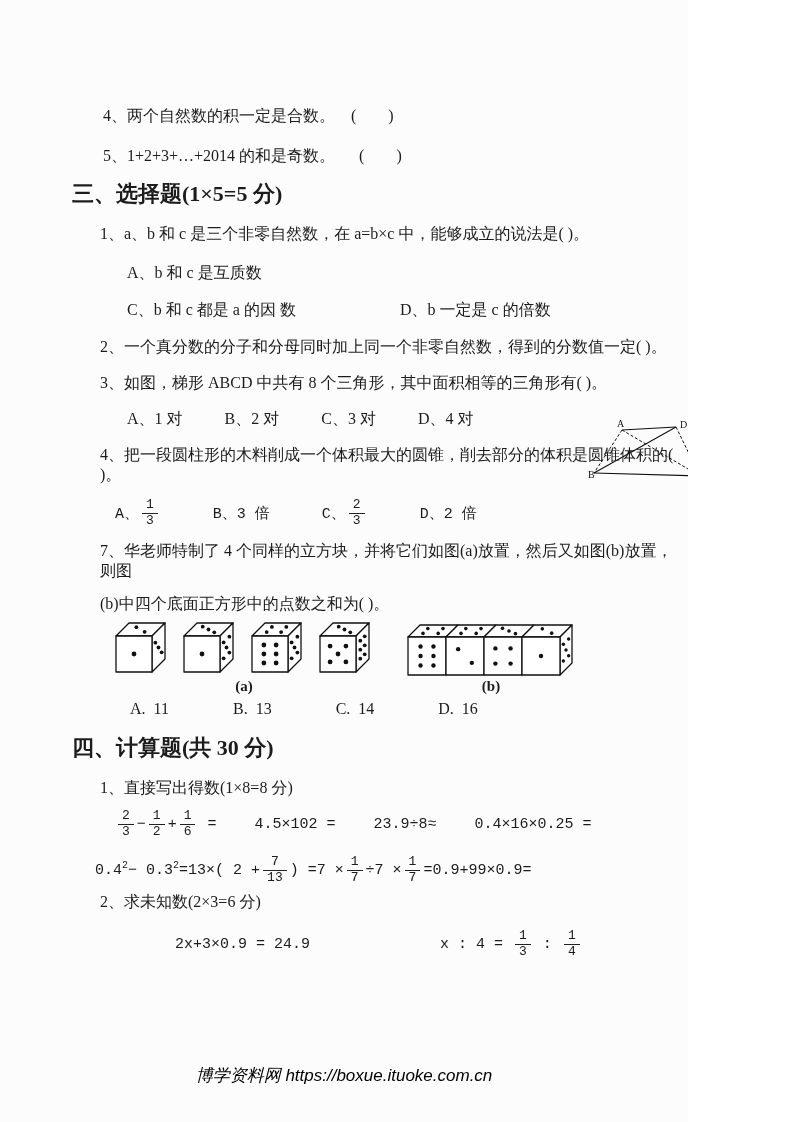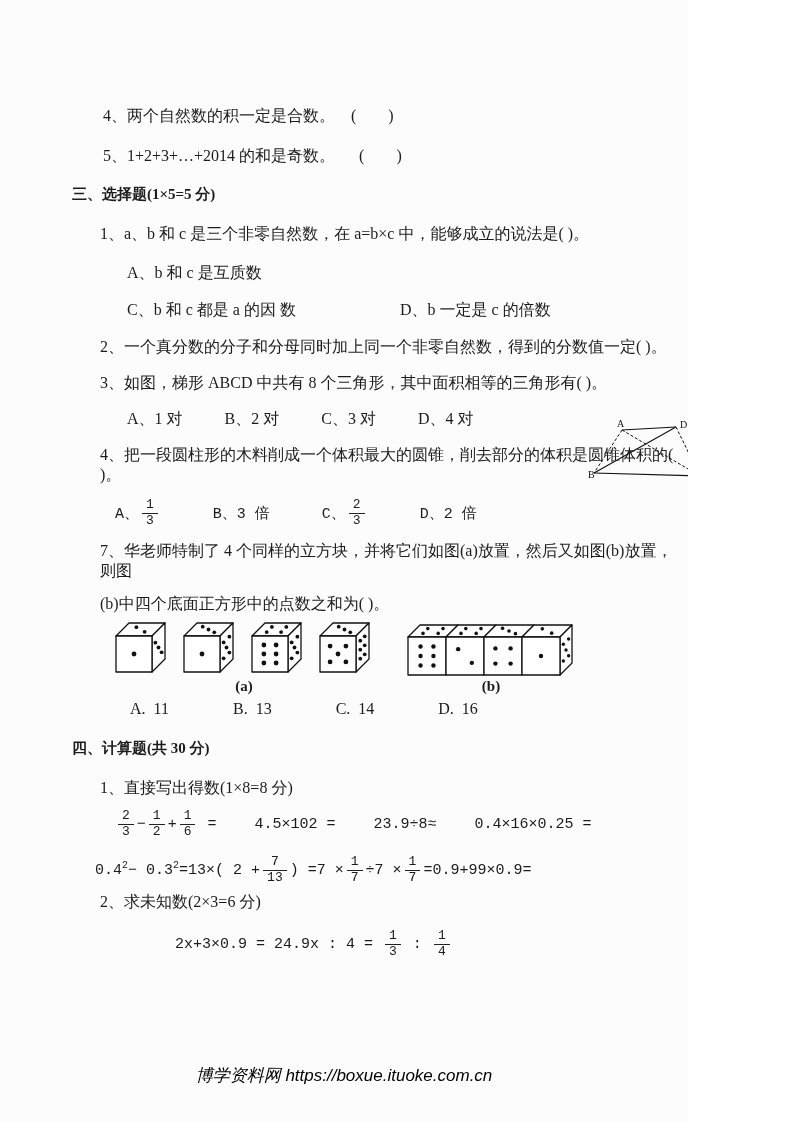--- a/index.html
+++ b/index.html
@@ -8,21 +8,21 @@
     width:688px;
     height:1122px;
     background:#fcfcfc;
     overflow:hidden;
     font-family:"Liberation Serif","DejaVu Serif",serif;
     color:#1c1c1c;
     font-size:16px;
   }
   .line{line-height:20px;}
   .line span{white-space:pre;}
-  .sec-title{font-weight:700;font-size:15px;line-height:22px;}
+  .sec-title{font-weight:700;font-size:22px;line-height:22px;}
   .opt-row{display:flex;align-items:center;}
   .opt-row .optcol1{display:inline-block;min-width:273px;}
   .ml72{margin-left:72px;}
   .ml95{margin-left:95px;}
   .ml100{margin-left:100px;}
   .ml103{margin-left:103px;}
   .ml115{margin-left:115px;}
   .ml127{margin-left:127px;}
   .ml130{margin-left:130px;}
   .ml175{margin-left:175px;}
@@ -33,21 +33,21 @@
   .mt18{margin-top:18px;} .mt19{margin-top:19px;} .mt20{margin-top:20px;}
   .pad-top{padding-top:106px;}
   
   .mexpr{display:inline-flex;align-items:center;font-family:"Liberation Mono","DejaVu Sans Mono",monospace;font-size:15px;}
   .mexpr span{white-space:pre;}
   .frac{display:inline-flex;flex-direction:column;align-items:center;vertical-align:middle;font-size:13px;line-height:1.15;margin:0 3px;}
   .frac .den{border-top:1px solid #222;}
   .frac .num,.frac .den{padding:0 4px;}
   sup{font-size:10px;line-height:0;}
   .calc-row{display:flex;align-items:center;min-height:44px;}
-  .gap38{gap:38px;} .gap22{} .gap130{}
+  .gap38{gap:38px;} .gap22{} .gap130{gap:130px;}
   .gap36{gap:36px;} .gap42{gap:42px;} .gap52{gap:52px;} .gap58{gap:64px;}
   
   .trapezoid-fig{position:absolute;left:588px;top:418px;}
   .dice-band{display:flex;align-items:flex-end;}
   .dice-a-group{display:flex;align-items:flex-end;gap:14px;}
   .dice-b-group{margin-left:34px;}
   .fig-col{display:flex;flex-direction:column;align-items:center;}
   .fig-label{font-size:15px;line-height:18px;margin-top:1px;font-weight:700;font-family:"Liberation Serif",serif;}
   .footer{
     position:absolute;left:0;top:1064px;width:100%;

